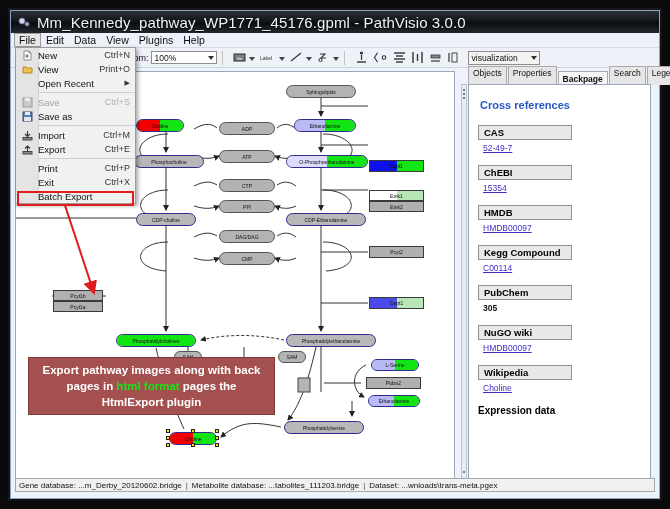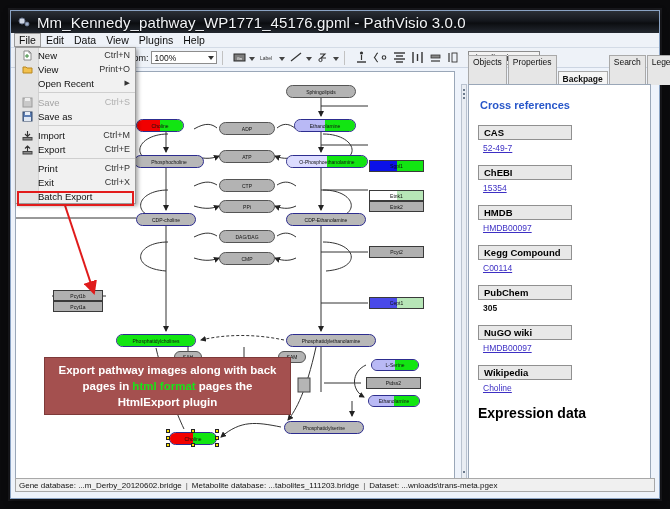--- a/index.html
+++ b/index.html
@@ -65,32 +65,32 @@
   .canvas-wrap{position:absolute;left:4px;top:3px;width:440px;height:411px;
                background:#fff;border:1px solid #9aa7b8;box-sizing:border-box;
                overflow:hidden;}
   .canvas{position:absolute;left:0;top:0;width:100%;height:100%;}
 
   
   .right{position:absolute;left:448px;top:3px;width:198px;height:411px;box-sizing:border-box;}
   .tabstrip{position:absolute;left:9px;top:0;height:14px;display:flex;align-items:flex-end;}
   .tab{font-size:8.5px;color:#111;background:#e6e6e6;border:1px solid #a9a9a9;
        border-bottom:none;padding:1px 4px 1px;margin-right:1px;line-height:10px;
-       box-sizing:border-box;height:30px;}
+       box-sizing:border-box;height:19px;}
   .tab.sel{background:#f5f5f5;font-weight:bold;height:14px;padding-top:2px;}
   .panel-body{position:absolute;left:9px;top:13px;right:6px;bottom:2px;
               background:#fff;border:1px solid #9aa7b8;box-sizing:border-box;
               overflow:hidden;padding:10px 9px 0 9px;}
   .xr-title{color:#2756c9;font-weight:bold;font-size:11px;margin:4px 0 14px 2px;}
   .db-box{background:#e8e8e8;border:1px solid #909090;width:94px;height:15px;
           display:flex;align-items:center;padding-left:5px;box-sizing:border-box;
           font-weight:bold;font-size:9.5px;color:#000;margin-bottom:3px;}
   .db-val{font-size:8.5px;color:#3d2fc4;text-decoration:underline;margin:0 0 12px 5px;display:block;}
   .db-val.plain{color:#111;text-decoration:none;font-weight:bold;}
-  .expr{font-weight:bold;font-size:14px;color:#000;margin-top:4px;}
+  .expr{font-weight:bold;font-size:10px;color:#000;margin-top:4px;}
 
   
   .rail{position:absolute;left:2px;top:13px;width:6px;bottom:2px;background:#e9edf3;
         border:1px solid #b9c2cf;box-sizing:border-box;}
   .rail-dot{position:absolute;left:1px;width:2px;height:2px;background:#6b7a8d;}
 
   
   .statusbar{position:absolute;left:4px;bottom:6px;width:640px;height:14px;
              background:#f0f0f0;border:1px solid #a8a8a8;box-sizing:border-box;
              display:flex;align-items:center;font-size:8px;color:#111;padding-left:3px;
@@ -108,21 +108,21 @@
   .fm-lbl{font-size:9.5px;color:#111;flex:1;}
   .fm-lbl.dis{color:#a4a4a4;}
   .fm-key{font-size:9px;color:#333;margin-right:5px;}
   .fm-key.dis{color:#b0b0b0;}
   .fm-sub{margin-right:5px;font-size:7px;color:#333;}
   .fm-div{height:1px;background:#cfcfcf;margin:2px 0 2px 22px;position:relative;z-index:2;}
   .fm-hl{position:absolute;left:1px;right:1px;height:15px;border:2px solid #e21b1b;
          box-sizing:border-box;z-index:3;}
 
   
-  .callout{position:absolute;left:28px;top:285px;width:247px;height:58px;
+  .callout{position:absolute;left:12px;top:285px;width:247px;height:58px;
            background:#a4504f;border:1px solid #7e3a39;box-sizing:border-box;
            display:flex;flex-direction:column;align-items:center;justify-content:center;
            color:#fff;font-weight:bold;font-size:11.5px;line-height:16px;z-index:20;
            text-align:center;}
   .callout .hl{color:#19e319;}
 
   
   .node{position:absolute;box-sizing:border-box;display:flex;align-items:center;
         justify-content:center;font-size:5px;color:#111;text-align:center;
         line-height:6px;overflow:hidden;}

